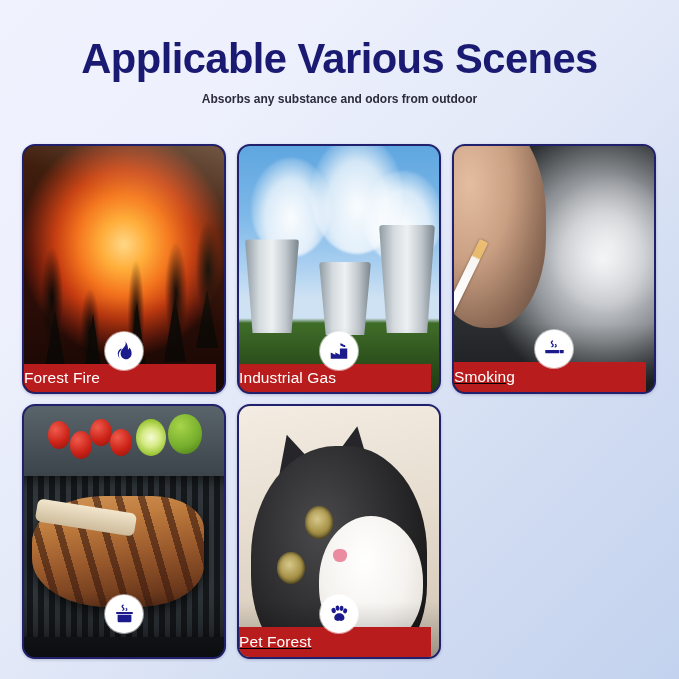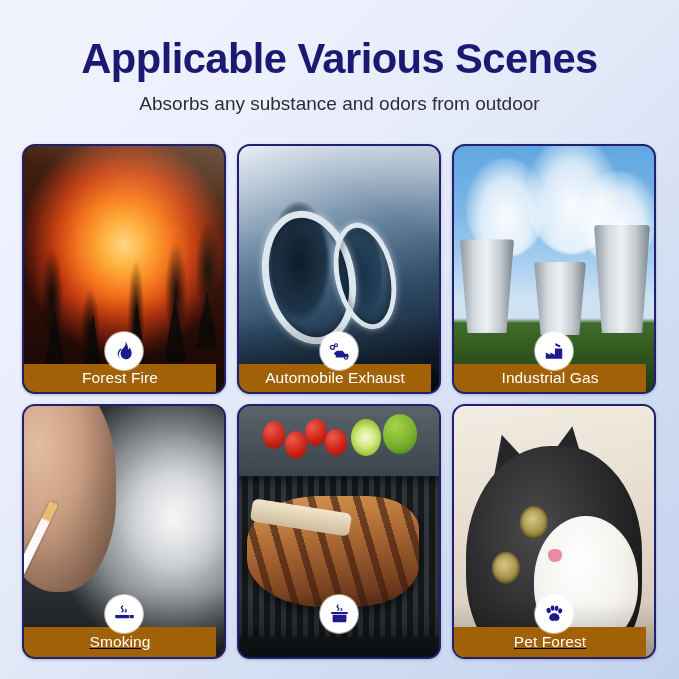--- a/index.html
+++ b/index.html
@@ -17,24 +17,24 @@
     font-family:"Liberation Sans", sans-serif;
     font-size:43px;
     font-weight:bold;
     color:#1a1a72;
     letter-spacing:-0.6px;
     line-height:1.12;
     transform:scaleX(0.97);
   }
   .subtitle {
     margin-top:9px;
-    font-size:19px;
+    font-size:12px;
     color:#2c2c3c;
     line-height:1.38;
-    font-weight:400;
+    font-weight:700;
   }
   .subtitle .line { display:block; }
 
   
   .grid {
     position:absolute;
     left:22px; top:144px;
     width:635px;
     display:grid;
     grid-template-columns:repeat(3,204px);
@@ -51,24 +51,24 @@
     background:#1b1b63;
     box-shadow:0 1px 3px rgba(40,40,90,0.25);
   }
   .photo { position:absolute; inset:0; overflow:hidden; }
   .photo-inner { position:absolute; inset:0; }
 
   .label-bar {
     position:absolute;
     left:0; right:8px; bottom:0;
     height:28px;
-    background:#a16207;
+    background:#b91c1c;
     display:flex;
     align-items:center;
-    justify-content:center;
+    justify-content:flex-start;
   }
   .card.tall .label-bar { height:30px;text-decoration:underline; }
   .label-text {
     color:#ffffff;
     font-size:15.5px;
     font-weight:500;
     letter-spacing:0.1px;
     white-space:nowrap;
   }
 
@@ -339,40 +339,20 @@
       <div class="icon-badge">
         <svg width="22" height="22" viewBox="0 0 24 24" aria-hidden="true">
           <path fill="#1b1b8e" d="M13.6 1.5c.9 3.1-.6 5.2-2.1 6.9-1.6 1.9-3.2 3.6-3.2 6.3 0 3.6 2.7 6.3 6 6.3s6-2.9 6-6.6c0-2.6-1.1-4.6-2.3-6.3-.2 1.1-.8 2-1.7 2.5.5-3.5-1-6.8-2.7-9.1zM9.2 10.6C7.6 12 6.3 13.8 6.3 16c0 1.9.8 3.6 2.1 4.7-1.9-1.2-3.2-3.4-3.2-5.9 0-1.7.8-3.1 1.8-4.2.6-.6 1.4-1.2 2.2-1.6-.1.5-.1 1.1 0 1.6z"></path>
         </svg>
       </div>
       <div class="label-bar">
         <span class="label-text">Forest Fire</span>
       </div>
     </div>
 
-    <div class="card">
-      <div class="photo">
-        <div class="photo-inner ph-exhaust">
-          <div class="tailpipe-ring big"></div>
-          <div class="tailpipe-ring small"></div>
-        </div>
-      </div>
-      <div class="icon-badge">
-        <svg width="23" height="23" viewBox="0 0 24 24" aria-hidden="true">
-          <circle cx="4.6" cy="7.6" r="2.1" fill="none" stroke="#1b1b8e" stroke-width="1.3"></circle>
-          <circle cx="8.4" cy="5.4" r="1.5" fill="none" stroke="#1b1b8e" stroke-width="1.2"></circle>
-          <path fill="#1b1b8e" d="M9.2 11.2h5.9l2.6 3.1h2.1c.9 0 1.6.7 1.6 1.6v2.4H8.1v-2.4l-1.5-.8v-1.7l2.6-2.2z"></path>
-          <circle cx="18.8" cy="18.4" r="2.2" fill="#1b1b8e"></circle>
-          <circle cx="18.8" cy="18.4" r="0.9" fill="#ffffff"></circle>
-        </svg>
-      </div>
-      <div class="label-bar">
-        <span class="label-text">Automobile Exhaust</span>
-      </div>
-    </div>
 
     <div class="card">
       <div class="photo">
         <div class="photo-inner ph-industry">
           <div class="steam s1"></div>
           <div class="steam s2"></div>
           <div class="steam s3"></div>
           <div class="tower t1"></div>
           <div class="tower t2"></div>
           <div class="tower t3"></div>

